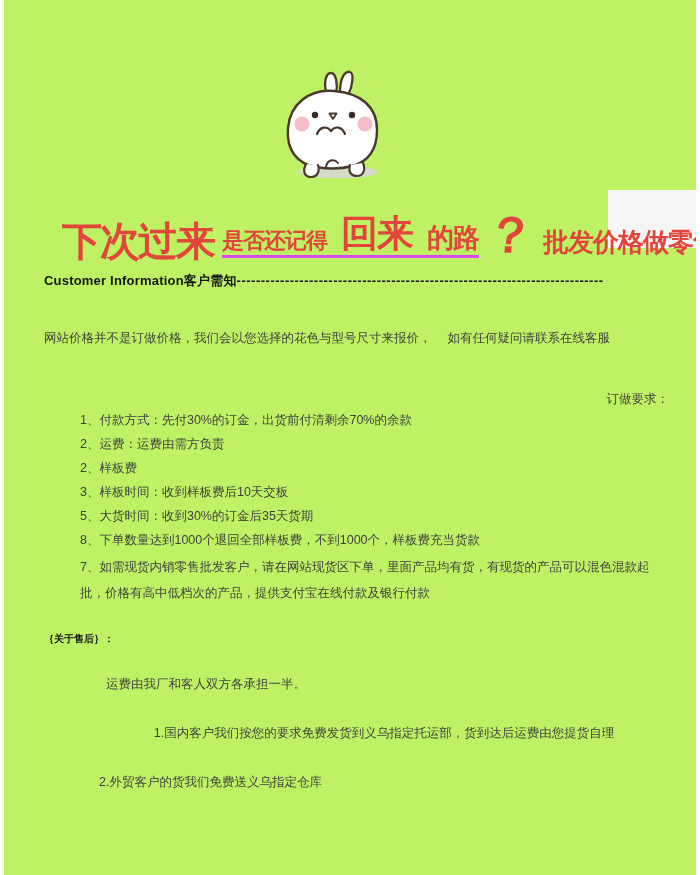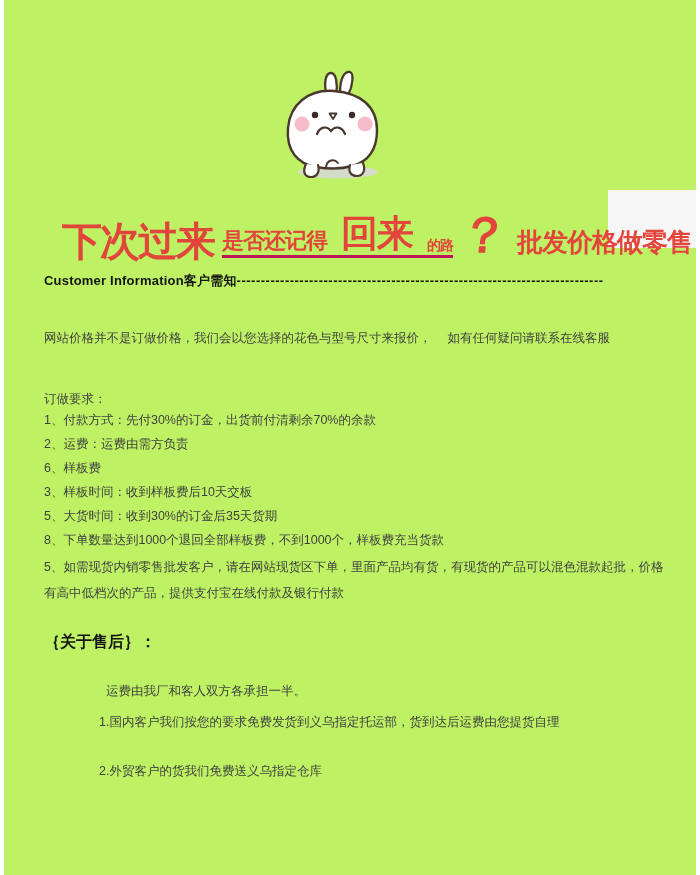--- a/index.html
+++ b/index.html
@@ -19,48 +19,48 @@
     background:#f6f6f6; z-index:0;
   }
   .banner {
     position:absolute; top:204px; left:58px; width:620px; height:58px;
     display:flex; align-items:flex-end; white-space:nowrap; z-index:1;
     color:#e2453c; font-weight:bold; line-height:1;
   }
   .banner .b1 { font-size:40px; letter-spacing:-2px; margin-bottom:1px; }
   .banner .b-underline {
     display:flex; align-items:flex-end; margin-left:8px; margin-bottom:4px;
-    border-bottom:3px solid #be185d; padding-bottom:3px;justify-content:center;
+    border-bottom:3px solid #d946ef; padding-bottom:3px;justify-content:center;
   }
   .banner .b2 { font-size:22px; letter-spacing:-1px; }
   .banner .b3 { font-size:37px; letter-spacing:-1px; margin:0 14px; }
-  .banner .b4 { font-size:14px; letter-spacing:-1px; }
+  .banner .b4 { font-size:27px; letter-spacing:-1px; }
   .banner .b5 { font-size:50px; margin-left:6px; margin-bottom:2px; transform:skewX(-5deg); }
   .banner .b6 { font-size:26px; letter-spacing:-1px; margin-left:8px; margin-bottom:7px; }
 
   
   .content {
     position:absolute; top:272px; left:40px; width:625px;
     font-size:12.5px; color:#3f3f3f;
   }
   .section-heading {
     font-size:13px; font-weight:bold; color:#141414;
     white-space:nowrap; overflow:hidden; letter-spacing:0.2px;
   }
   .section-heading .dashes { font-weight:bold; letter-spacing:0.5px; }
   .intro { margin-top:40px; line-height:17px; }
-  .req-title { margin-top:44px; }
-  .req-item { line-height:24px; }
+  .req-title { margin-top:44px;text-align:right; }
+  .req-item { line-height:24px;margin-left:36px; }
   .req-item.wrap { line-height:26px; margin-top:2px; }
-  .bold-title { font-size:16px; font-weight:bold; color:#141414; }
+  .bold-title { font-size:10px; font-weight:bold; color:#141414; }
   .t-aftersales { margin-top:26px; }
   .as-p1 { margin-top:16px; padding-left:62px; line-height:17px; }
   .as-p2 { margin-top:30px; padding-left:62px; line-height:17px; }
   .t-shipping { margin-top:36px; }
-  .sh-p1 { margin-top:14px; padding-left:55px; line-height:17px; }
+  .sh-p1 { margin-top:32px; padding-left:55px; line-height:17px;text-align:center; }
   .sh-p2 { margin-top:32px; padding-left:55px; line-height:17px; }
 </style>
 </head>
 <body>
 
 <div class="page">
 
   <div class="mascot">
     <svg viewBox="0 0 140 140" width="140" height="140" aria-hidden="true">
 
@@ -107,25 +107,25 @@
       <span>Customer Information客户需知</span><span class="dashes">----------------------------------------------------------------------------</span>
     </div>
 
     <p class="intro">网站价格并不是订做价格，我们会以您选择的花色与型号尺寸来报价，　 如有任何疑问请联系在线客服</p>
 
     <p class="req-title">订做要求：</p>
 
     <div>
       <p class="req-item">1、付款方式：先付30%的订金，出货前付清剩余70%的余款</p>
       <p class="req-item">2、运费：运费由需方负责</p>
-      <p class="req-item">6、样板费</p>
+      <p class="req-item">2、样板费</p>
       <p class="req-item">3、样板时间：收到样板费后10天交板</p>
       <p class="req-item">5、大货时间：收到30%的订金后35天货期</p>
       <p class="req-item">8、下单数量达到1000个退回全部样板费，不到1000个，样板费充当货款</p>
-      <p class="req-item wrap">5、如需现货内销零售批发客户，请在网站现货区下单，里面产品均有货，有现货的产品可以混色混款起批，价格有高中低档次的产品，提供支付宝在线付款及银行付款</p>
+      <p class="req-item wrap">7、如需现货内销零售批发客户，请在网站现货区下单，里面产品均有货，有现货的产品可以混色混款起批，价格有高中低档次的产品，提供支付宝在线付款及银行付款</p>
     </div>
 
     <p class="bold-title t-aftersales">｛关于售后｝：</p>
     <p class="as-p2">运费由我厂和客人双方各承担一半。</p>
 
     <p class="sh-p1">1.国内客户我们按您的要求免费发货到义乌指定托运部，货到达后运费由您提货自理</p>
     <p class="sh-p2">2.外贸客户的货我们免费送义乌指定仓库</p>
 
   </div>
 </div>

